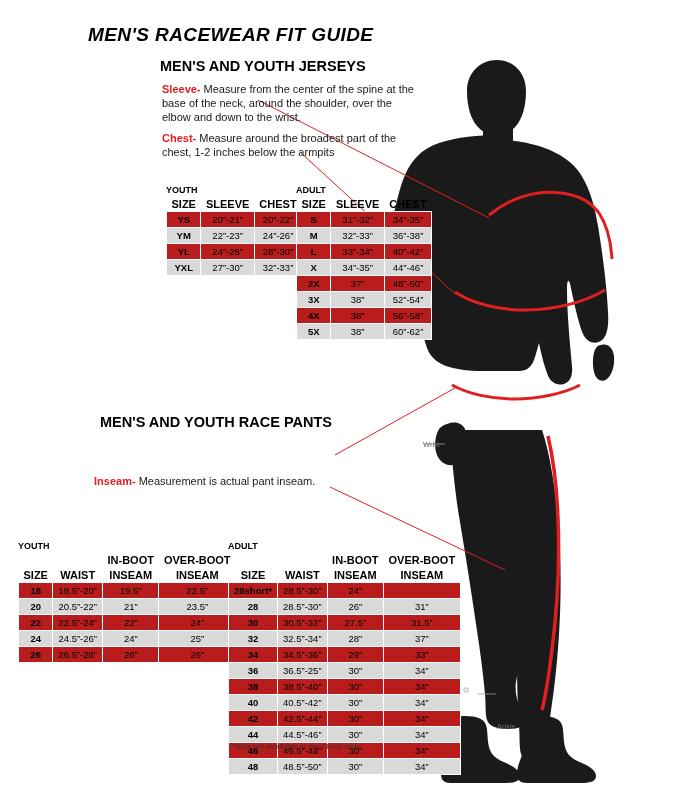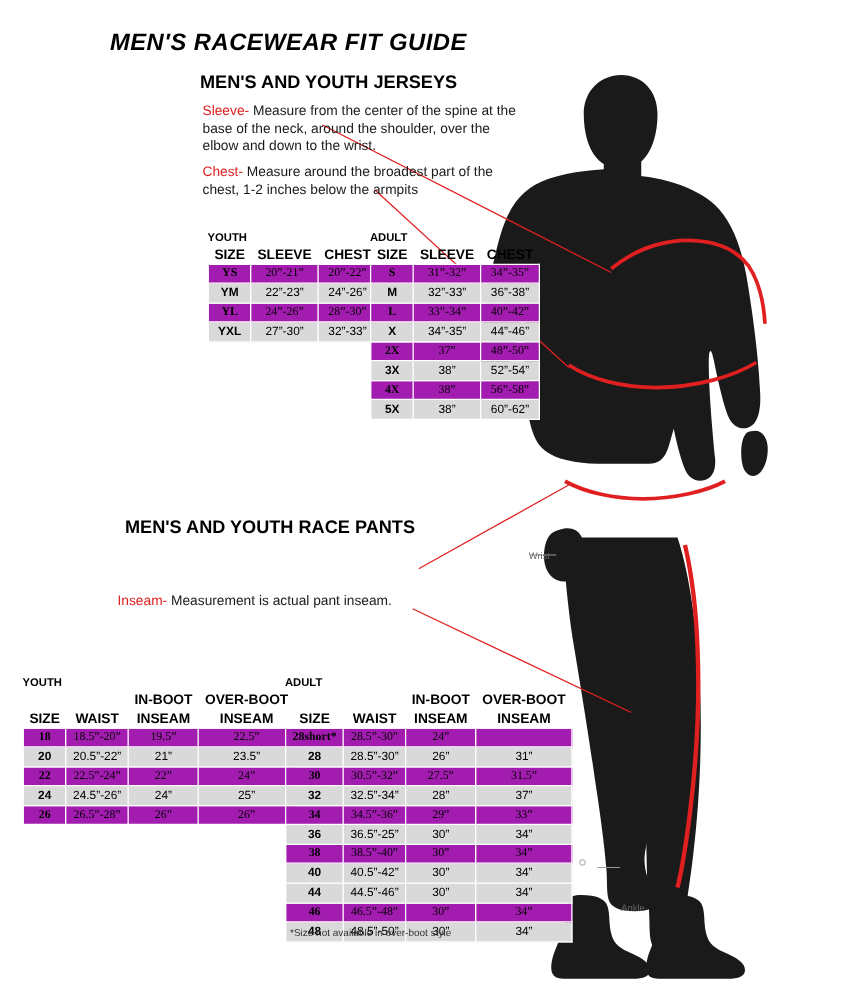--- a/index.html
+++ b/index.html
@@ -43,21 +43,21 @@
   }
 
   
   .note {
     font-size: 11px;
     line-height: 14px;
     color: #1a1a1a;
   }
   .note .kw {
     color: #e02020;
-    font-weight: normal;
+    font-weight: bold;
     text-align: center;
   }
   #note-sleeve { left: 162px; top: 82px; width: 260px; }
   #note-chest  { left: 162px; top: 131px; width: 250px; }
   #note-waist  { left: 94px;  top: 449px; width: 290px; }
   #note-inseam { left: 94px;  top: 474px; width: 290px; }
 
   
   table.sizetable {
     border-collapse: collapse;
@@ -70,21 +70,21 @@
     white-space: nowrap;
     font-weight: normal;
   }
   table.sizetable tr.hdr td {
     font-weight: bold;
     font-size: 11px;
     border: none;
     background: transparent;
     padding-bottom: 1px;
   }
-  table.sizetable tr.row-odd td { background: #a21caf; font-family: Liberation Serif, serif; }
+  table.sizetable tr.row-odd td { background: #b91c1c; }
   table.sizetable tr.row-even td { background: #d9d9d9; }
   table.sizetable td.c0 { font-weight: bold; }
   .tbl-caption {
     font-size: 9px;
     font-weight: bold;
     line-height: 11px;
   }
 
   #youth-jersey-table { left: 166px; top: 185px; }
   #adult-jersey-table { left: 296px; top: 185px; }
@@ -426,20 +426,26 @@
             <td>38.5”-40”</td>
             <td>30”</td>
             <td>34”</td>
           </tr>
           <tr class="row-even">
             <td class="c0">40</td>
             <td>40.5”-42”</td>
             <td>30”</td>
             <td>34”</td>
           </tr>
+          <tr class="row-odd">
+            <td class="c0">42</td>
+            <td>42.5”-44”</td>
+            <td>30”</td>
+            <td>34”</td>
+          </tr>
           <tr class="row-even">
             <td class="c0">44</td>
             <td>44.5”-46”</td>
             <td>30”</td>
             <td>34”</td>
           </tr>
           <tr class="row-odd">
             <td class="c0">46</td>
             <td>46.5”-48”</td>
             <td>30”</td>

